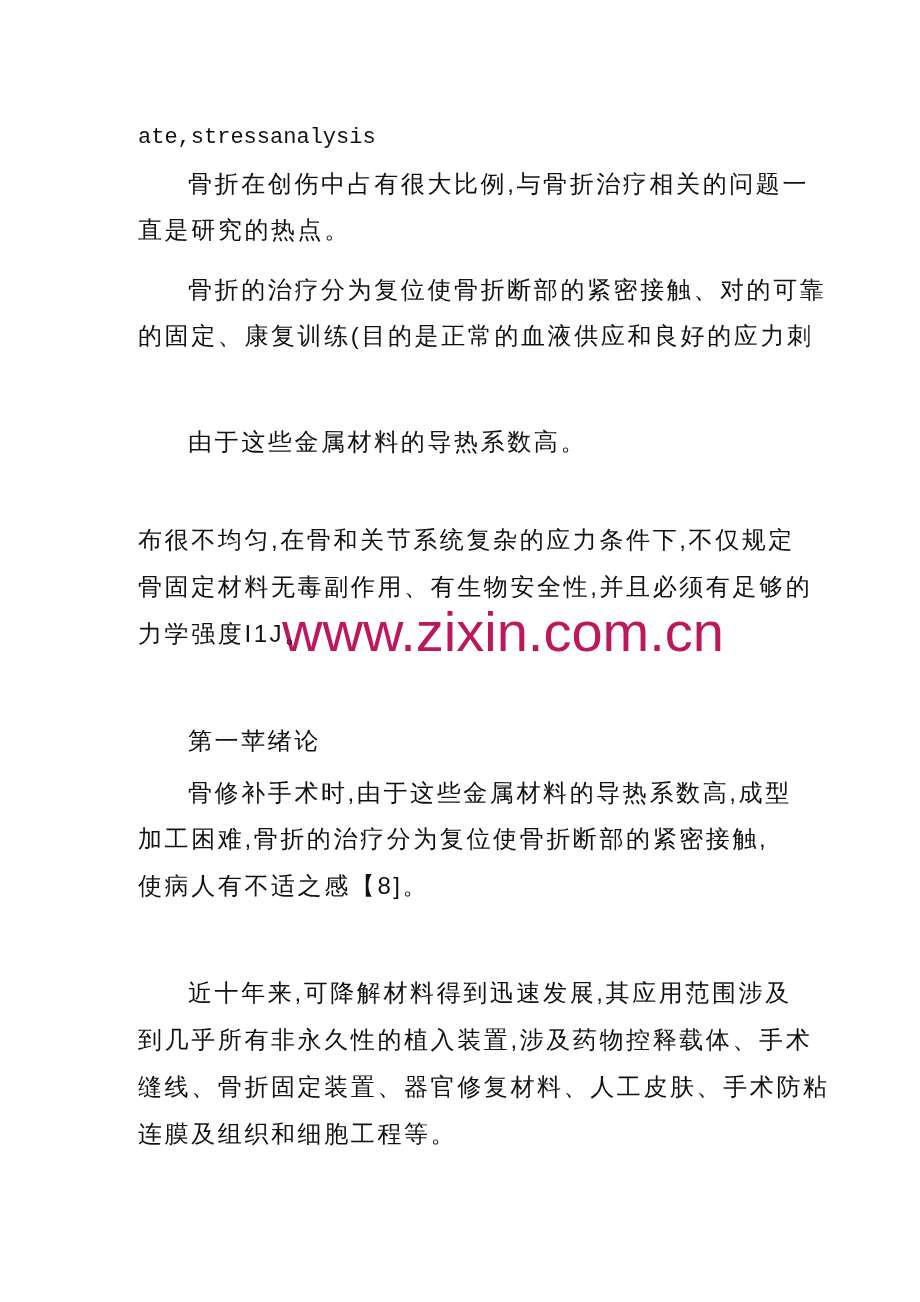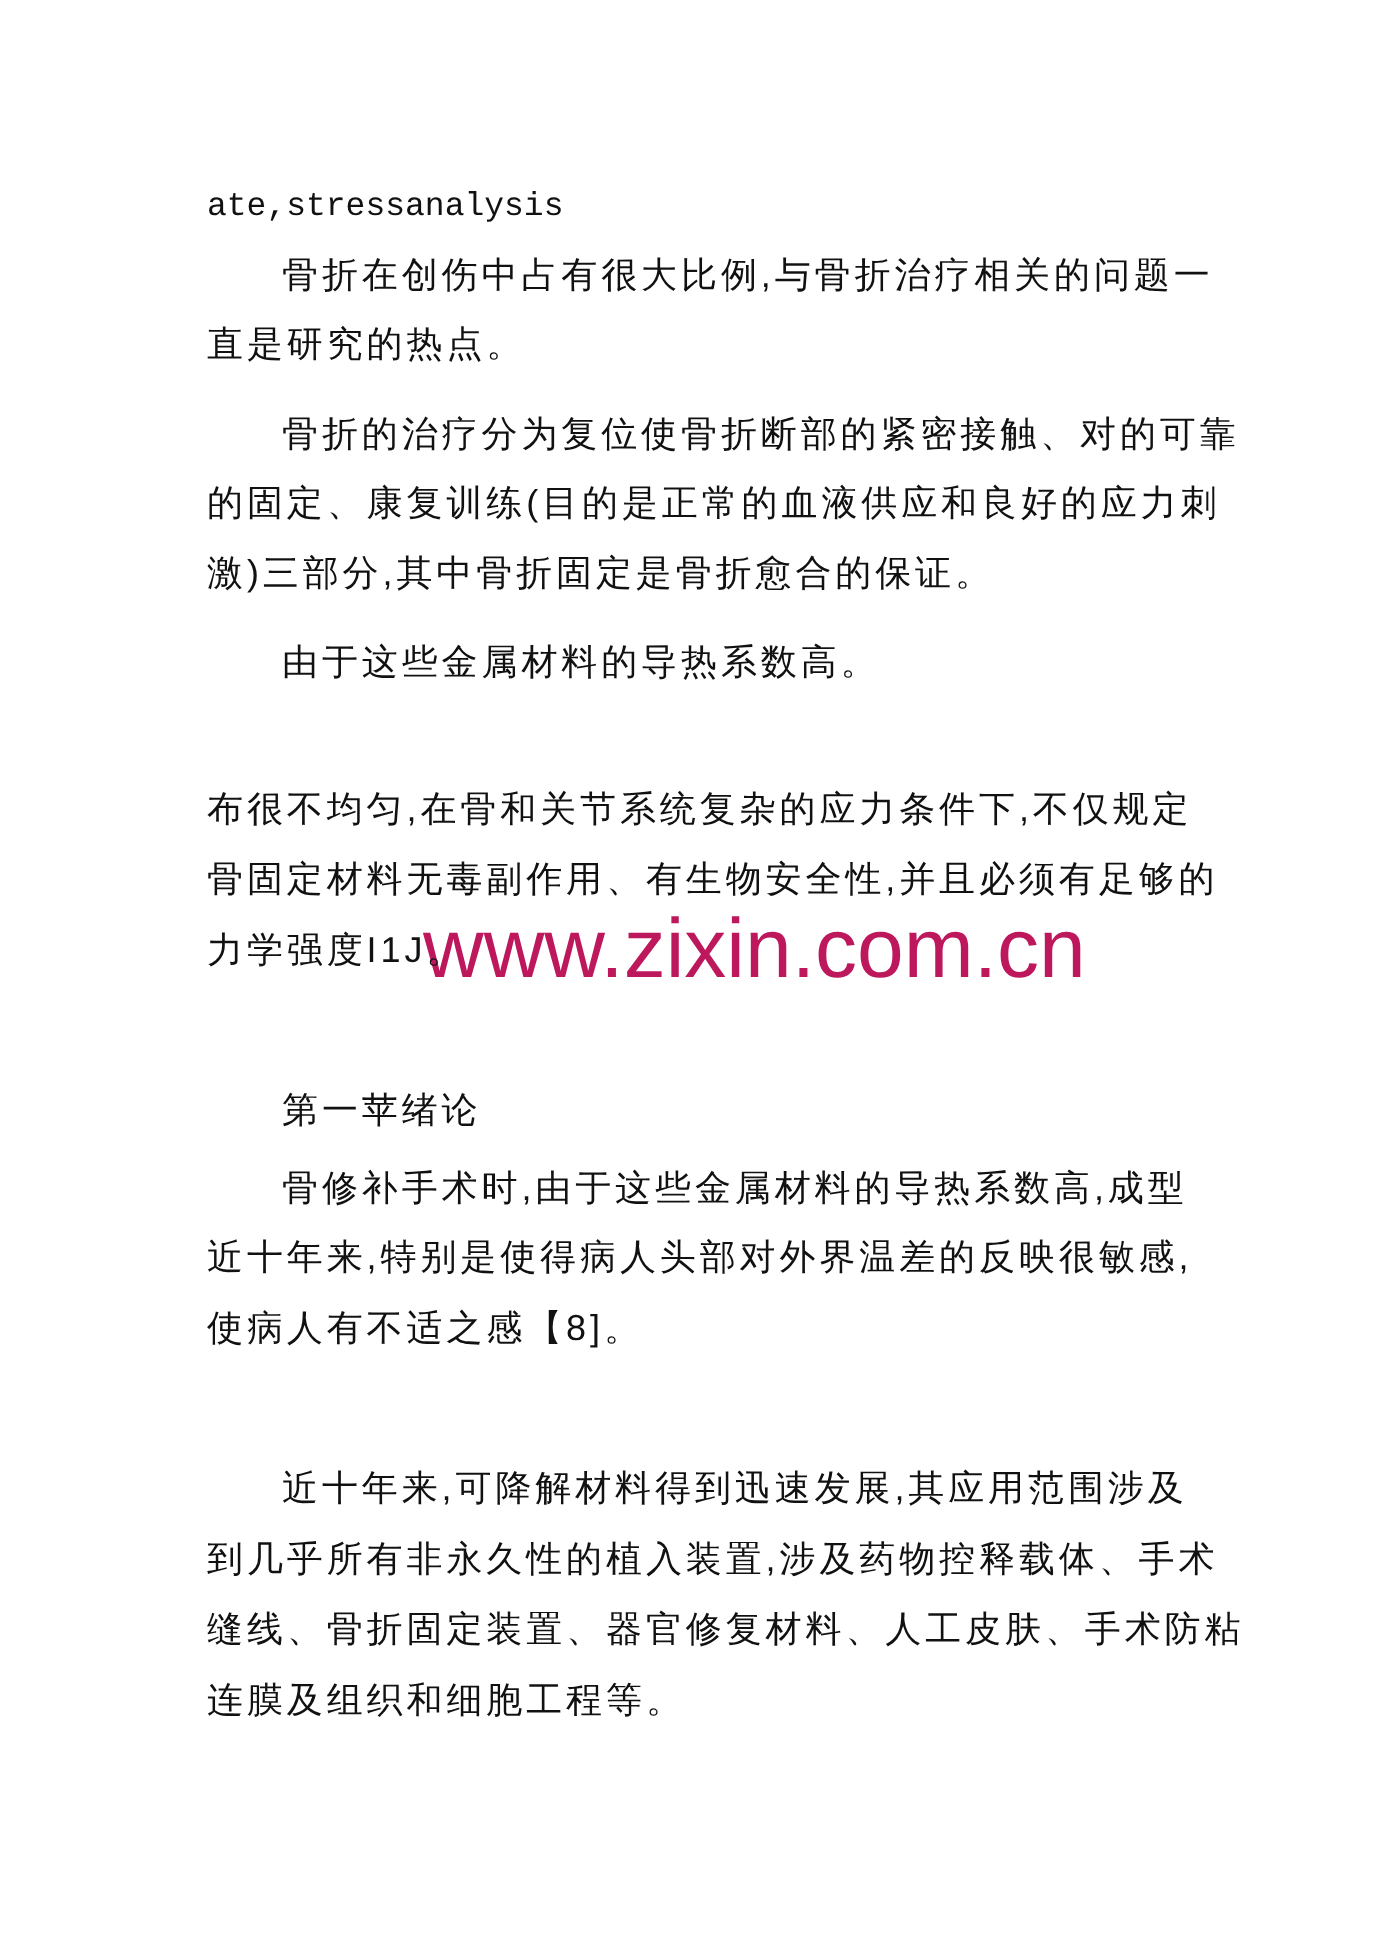--- a/index.html
+++ b/index.html
@@ -40,31 +40,30 @@
 <div class="page">
   <div class="watermark">www.zixin.com.cn</div>
 
   <div class="line latin" style="top:123px">ate,stressanalysis</div>
 
   <div class="line indent" style="top:169px">骨折在创伤中占有很大比例,与骨折治疗相关的问题一</div>
   <div class="line" style="top:215px">直是研究的热点。</div>
 
   <div class="line indent" style="top:275px">骨折的治疗分为复位使骨折断部的紧密接触、对的可靠</div>
   <div class="line" style="top:321px">的固定、康复训练(目的是正常的血液供应和良好的应力刺</div>
-  <div class="line" style="top:368px">激)三部分,其中骨折固定是骨折愈合的保证。</div>
 
   <div class="line indent" style="top:427px">由于这些金属材料的导热系数高。</div>
 
   <div class="line" style="top:525px">布很不均匀,在骨和关节系统复杂的应力条件下,不仅规定</div>
   <div class="line" style="top:572px">骨固定材料无毒副作用、有生物安全性,并且必须有足够的</div>
   <div class="line" style="top:619px">力学强度I1J。</div>
 
   <div class="line indent" style="top:726px">第一苹绪论</div>
 
   <div class="line indent" style="top:778px">骨修补手术时,由于这些金属材料的导热系数高,成型</div>
-  <div class="line" style="top:824px">近十年来,特别是使得病人头部对外界温差的反映很敏感,</div>
+  <div class="line" style="top:824px">加工困难,骨折的治疗分为复位使骨折断部的紧密接触,</div>
   <div class="line" style="top:871px">使病人有不适之感【8]。</div>
 
   <div class="line indent" style="top:978px">近十年来,可降解材料得到迅速发展,其应用范围涉及</div>
   <div class="line" style="top:1025px">到几乎所有非永久性的植入装置,涉及药物控释载体、手术</div>
   <div class="line" style="top:1119px">连膜及组织和细胞工程等。</div>
   <div class="line" style="top:1072px">缝线、骨折固定装置、器官修复材料、人工皮肤、手术防粘</div>
 </div>
 
 </body></html>

